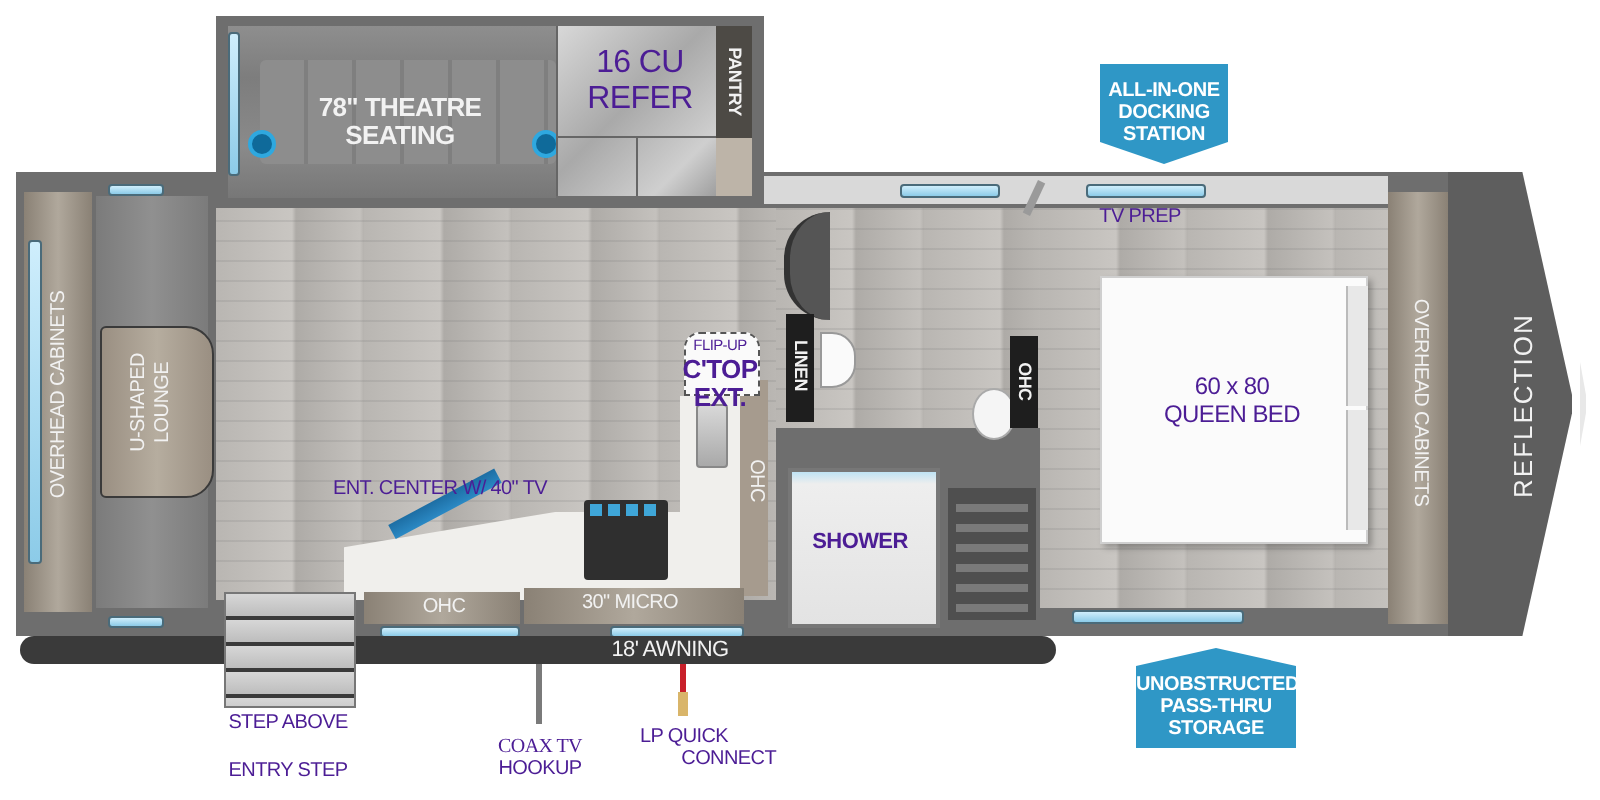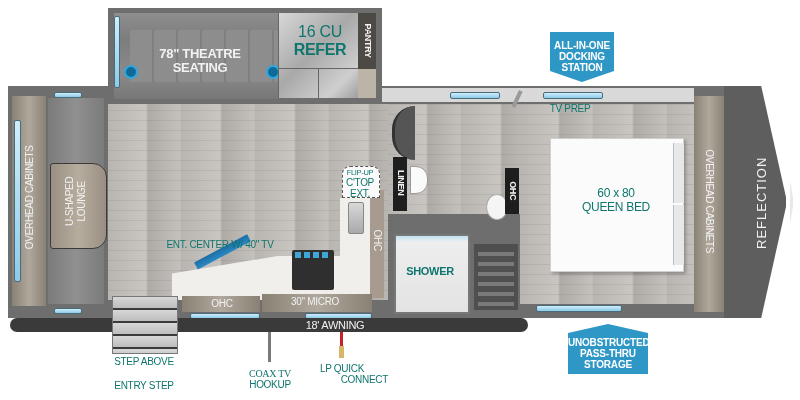--- a/index.html
+++ b/index.html
@@ -1,18 +1,18 @@
 <!DOCTYPE html>
 <html><head>
 <meta charset="utf-8">
 <style>
   html, body { margin:0; padding:0; background:#ffffff; }
   body { width:800px; height:400px; position:relative; overflow:hidden; font-family:"Liberation Sans", sans-serif; }
   .abs { position:absolute; }
-  .lbl { position:absolute; font-family:"Liberation Sans", sans-serif; font-weight:bold; color:#0f766e; letter-spacing:-0.3px; line-height:1.05; text-align:center; transform-origin:center; }
+  .lbl { position:absolute; font-family:"Liberation Sans", sans-serif; font-weight:bold; color:#4c1d95; letter-spacing:-0.3px; line-height:1.05; text-align:center; transform-origin:center; }
   .lbl.light { color:#f2f2f2; }
   .wood { background:
       repeating-linear-gradient(0deg, rgba(255,255,255,0.0) 0px, rgba(255,255,255,0.0) 9px, rgba(120,120,120,0.18) 9px, rgba(120,120,120,0.18) 10px),
       repeating-linear-gradient(90deg, #b9b6b2 0px, #c9c6c2 38px, #aeaba7 40px, #c4c1bd 72px, #b5b2ae 74px);
   }
   .window { position:absolute; background:linear-gradient(#cfeefc,#8ccbe8); border:1px solid #4a6b7a; border-radius:2px; }
   .cab { background:linear-gradient(90deg,#8a8175,#b0a89c,#8a8175); }
   .badge { position:absolute; background:#2f97c6; color:#fff; font-weight:bold; font-size:10px; line-height:1.1; text-align:center; letter-spacing:-0.2px; }
 </style>
 </head>
@@ -25,21 +25,21 @@
 <div class="abs" style="left:130px;top:30px;width:148px;height:52px;background:repeating-linear-gradient(90deg,#8d8d8d 0px,#8d8d8d 22px,#7f7f7f 22px,#7f7f7f 24px);border-radius:3px;"></div>
 <div class="window" style="left:114px;top:16px;width:4px;height:70px;"></div>
 <div class="abs" style="left:124px;top:65px;width:10px;height:10px;border-radius:50%;background:#0f6a9a;border:2px solid #2fa8df;"></div>
 <div class="abs" style="left:266px;top:65px;width:10px;height:10px;border-radius:50%;background:#0f6a9a;border:2px solid #2fa8df;"></div>
 <div class="lbl light" style="left:138px;top:47px;width:124px;font-size:13px;">78" THEATRE SEATING</div>
 
 <div class="abs" style="left:278px;top:13px;width:80px;height:85px;background:linear-gradient(135deg,#d8d8d8,#a9a9a9 45%,#cfcfcf 80%,#9d9d9d);border-left:1px solid #666;"></div>
 <div class="abs" style="left:278px;top:68px;width:80px;height:1px;background:#666;"></div>
 <div class="abs" style="left:318px;top:68px;width:1px;height:30px;background:#666;"></div>
 <div class="lbl" style="left:290px;top:24px;width:60px;font-size:16px;font-weight:normal;">16 CU</div>
-<div class="lbl" style="left:290px;top:42px;width:60px;font-size:16px;font-weight:bold;">REFER</div>
+<div class="lbl" style="left:290px;top:42px;width:60px;font-size:16px;font-weight:normal;">REFER</div>
 
 <div class="abs" style="left:358px;top:13px;width:18px;height:56px;background:#4d4a45;"></div>
 <div class="abs" style="left:358px;top:69px;width:18px;height:29px;background:#bdb4a8;"></div>
 <div class="lbl light" style="left:345px;top:36px;width:44px;font-size:9px;transform:rotate(90deg);">PANTRY</div>
 
 <div class="abs wood" style="left:108px;top:104px;width:280px;height:196px;"></div>
 <div class="abs wood" style="left:388px;top:104px;width:160px;height:110px;"></div>
 <div class="abs wood" style="left:520px;top:104px;width:180px;height:200px;"></div>
 
 <div class="abs" style="left:382px;top:88px;width:312px;height:14px;background:#d9d9d9;"></div>
@@ -58,21 +58,21 @@
 <div class="window" style="left:54px;top:92px;width:26px;height:4px;"></div>
 <div class="window" style="left:54px;top:308px;width:26px;height:4px;"></div>
 
 <div class="abs" style="left:172px;top:256px;width:176px;height:44px;background:#f0efec;clip-path:polygon(0 40%, 60% 0, 100% 0, 100% 100%, 0 100%);"></div>
 <div class="abs" style="left:340px;top:198px;width:30px;height:100px;background:#f0efec;"></div>
 <div class="abs" style="left:370px;top:190px;width:14px;height:108px;background:#a69b8e;"></div>
 <div class="lbl light" style="left:362px;top:235px;width:30px;font-size:10px;font-weight:normal;transform:rotate(90deg);">OHC</div>
 <div class="abs" style="left:348px;top:202px;width:14px;height:30px;background:linear-gradient(#d8d8d8,#a9a9a9);border:1px solid #888;border-radius:2px;"></div>
 <div class="abs" style="left:342px;top:166px;width:36px;height:30px;border:1px dashed #555;border-radius:8px 8px 0 0;background:#fafafa;"></div>
 <div class="lbl" style="left:338px;top:169px;width:44px;font-size:7.5px;font-weight:normal;">FLIP-UP</div>
-<div class="lbl" style="left:338px;top:178px;width:44px;font-size:10px;font-weight:normal;">C'TOP EXT.</div>
+<div class="lbl" style="left:338px;top:178px;width:44px;font-size:13px;font-weight:bold;">C'TOP EXT.</div>
 <div class="abs" style="left:292px;top:250px;width:42px;height:40px;background:#2f2f2f;border-radius:2px;"></div>
 <div class="abs" style="left:295px;top:252px;width:36px;height:6px;background:repeating-linear-gradient(90deg,#3fa6d8 0px,#3fa6d8 6px,#2f2f2f 6px,#2f2f2f 9px);"></div>
 <div class="abs" style="left:196px;top:262px;width:60px;height:8px;background:linear-gradient(#1d6ea4,#2b89c4);transform:rotate(-28deg);transform-origin:left center;"></div>
 <div class="lbl" style="left:150px;top:240px;width:140px;font-size:10px;font-weight:normal;">ENT. CENTER W/ 40" TV</div>
 <div class="abs cab" style="left:182px;top:296px;width:78px;height:16px;"></div>
 <div class="lbl light" style="left:202px;top:299px;width:40px;font-size:10px;font-weight:normal;">OHC</div>
 <div class="abs cab" style="left:262px;top:294px;width:110px;height:18px;"></div>
 <div class="lbl light" style="left:280px;top:297px;width:70px;font-size:10px;font-weight:normal;">30" MICRO</div>
 <div class="window" style="left:190px;top:313px;width:68px;height:4px;"></div>
 <div class="window" style="left:305px;top:313px;width:65px;height:4px;"></div>

